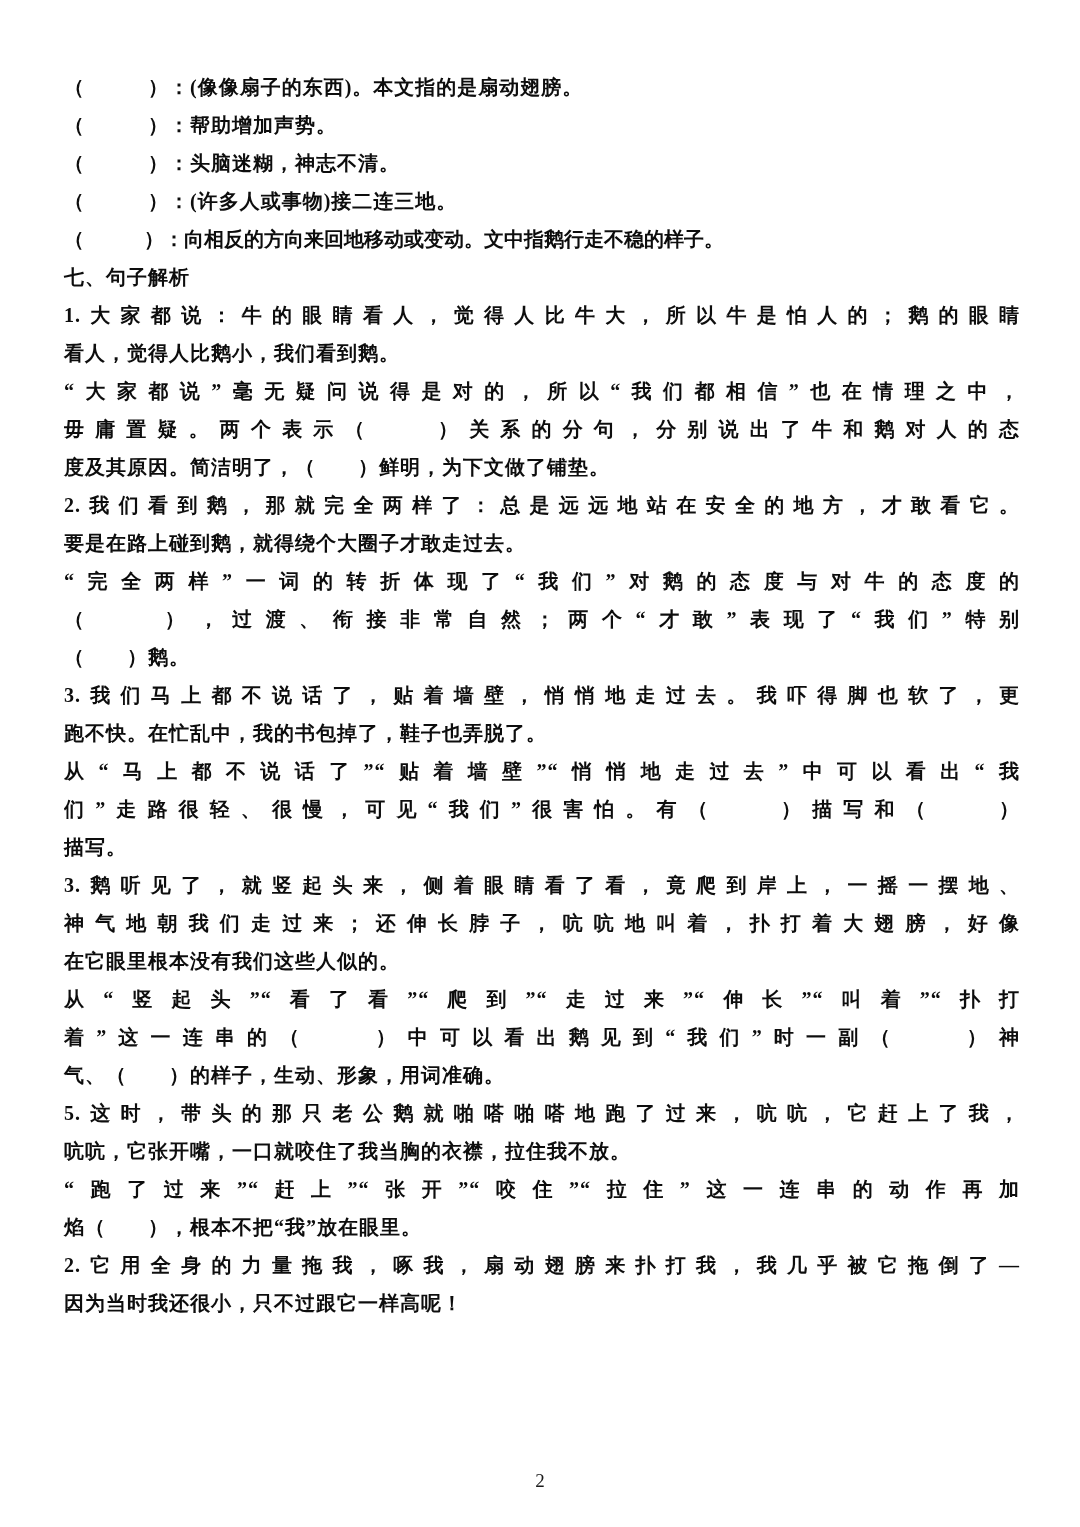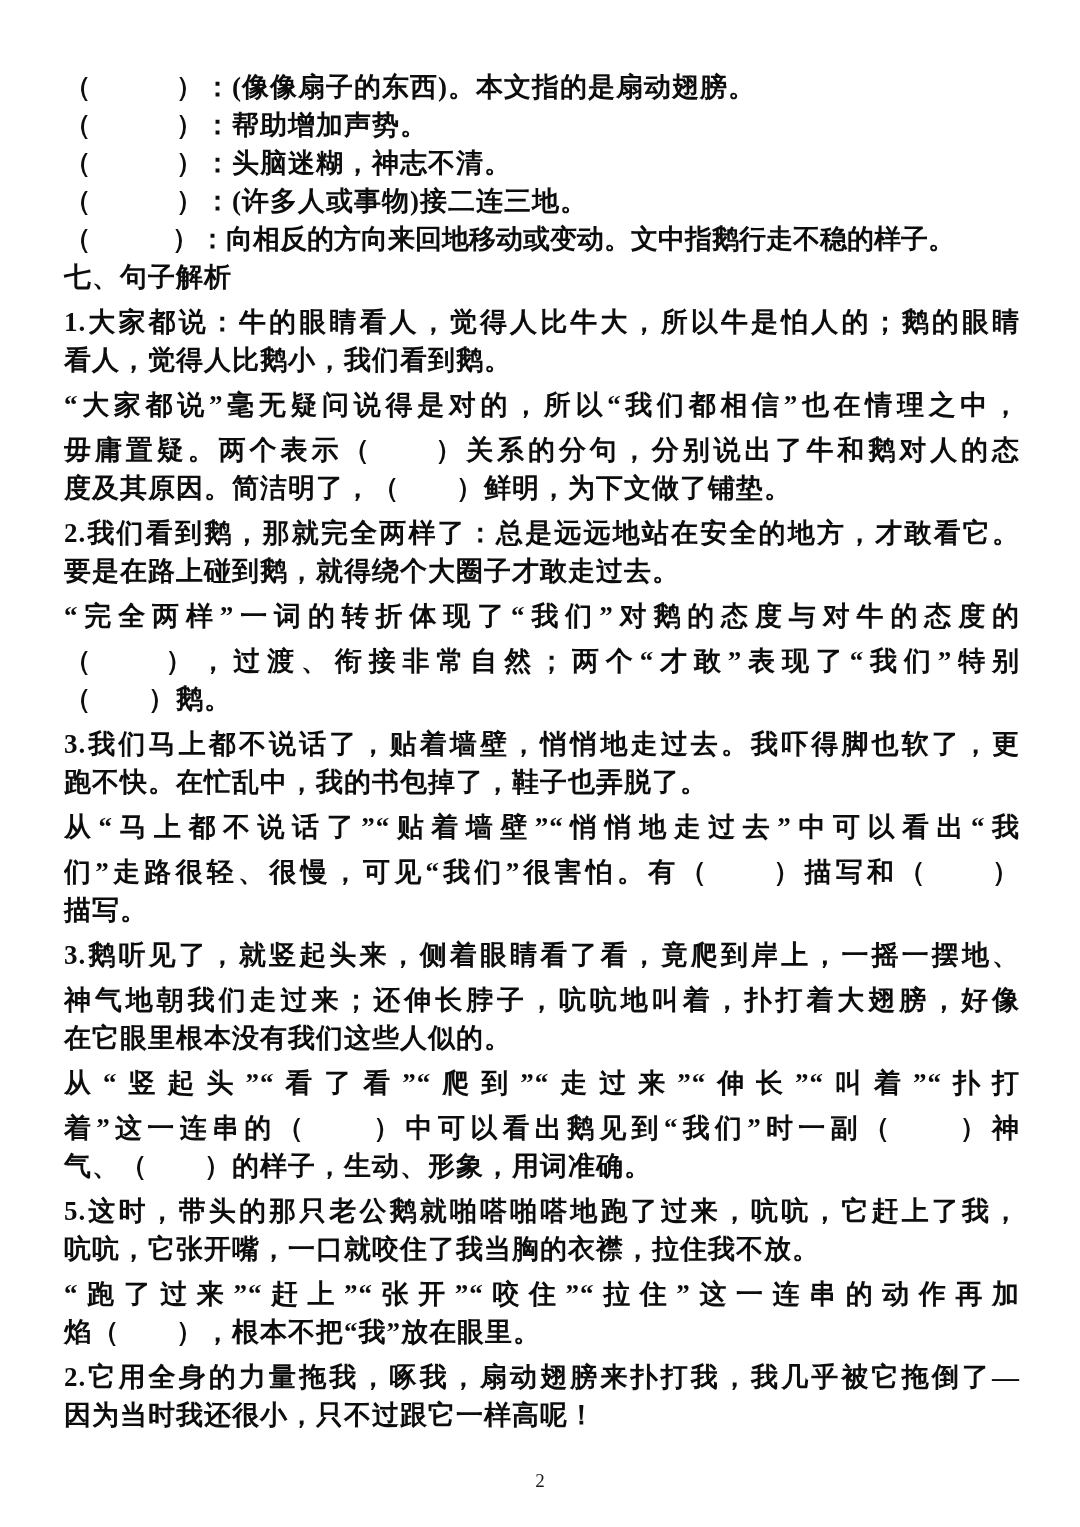--- a/index.html
+++ b/index.html
@@ -18,34 +18,33 @@
   .page-body {
     position: absolute;
     left: 64px;
     top: 68px;
     width: 956px;
   }
   .line {
     display: block;
     height: 38px;
     line-height: 38px;
-    font-size: 27px;
+    font-size: 20px;
     font-weight: 700;
     letter-spacing: 1px;
     white-space: nowrap;
     color: #0d0d0d;
   }
   
   .line.j {
     white-space: normal;
     text-align: justify;
     text-align-last: justify;
     text-justify: inter-character;
     overflow: hidden;
-    margin-top: 7px;
   }
   
   .line.tight {
     letter-spacing: 0;
   }
   .heading {
     font-weight: 700;
   }
   .page-number {
     position: absolute;

